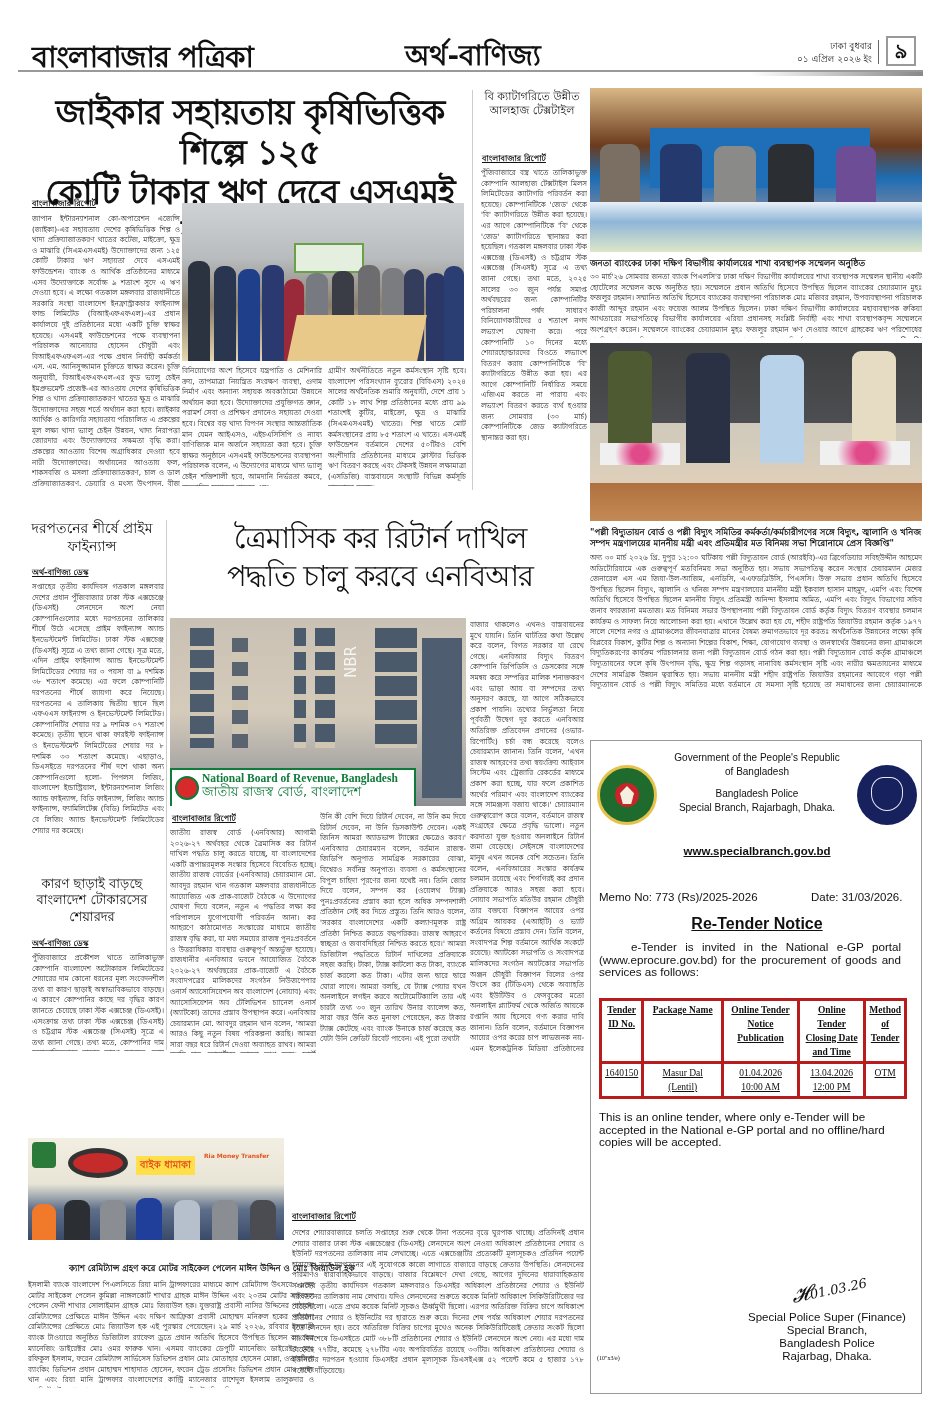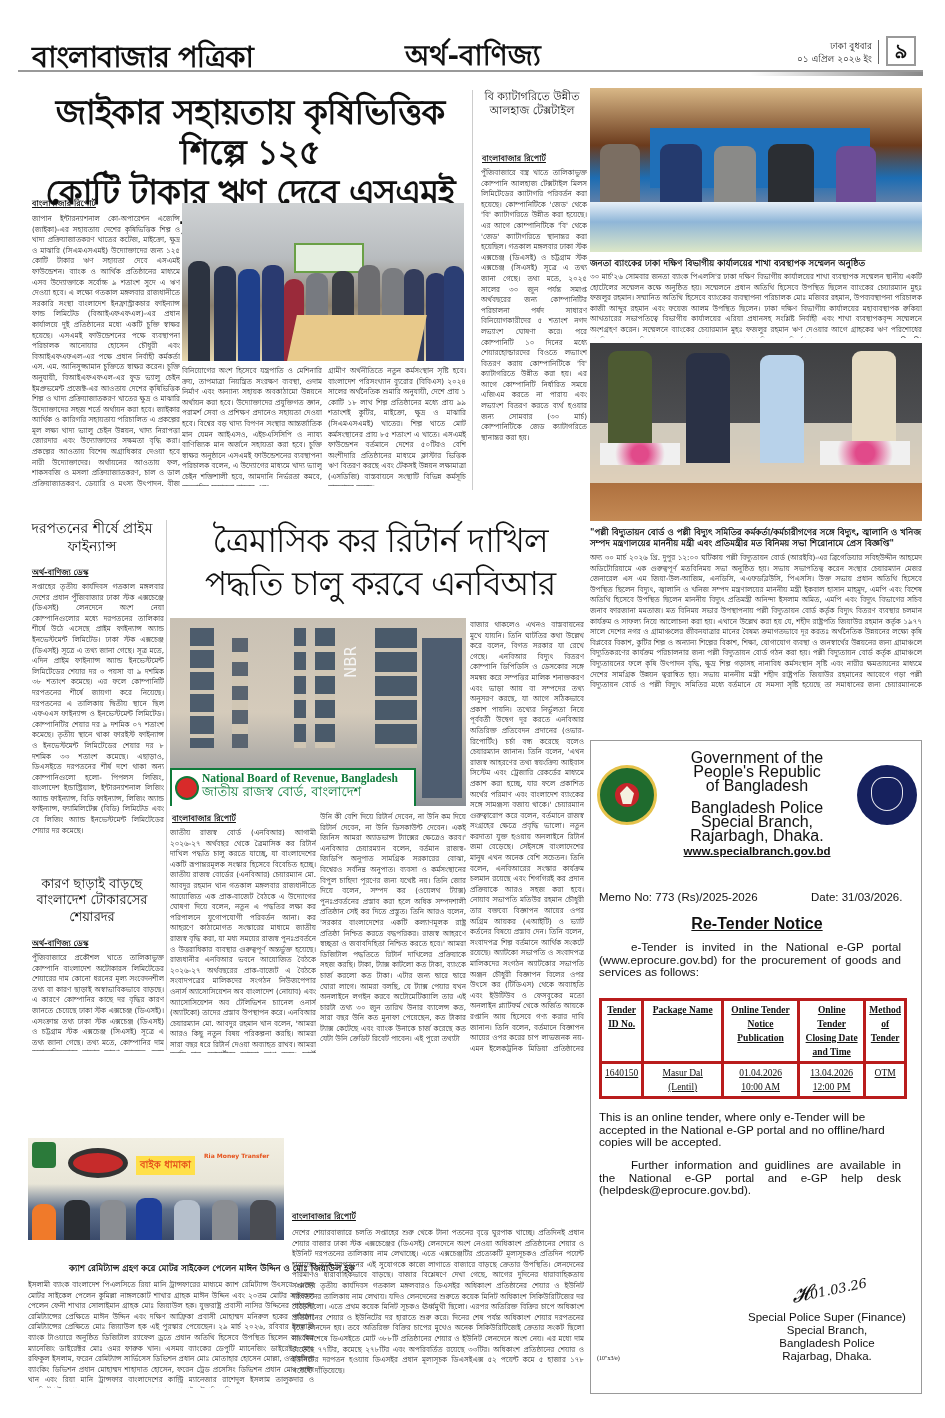--- a/index.html
+++ b/index.html
@@ -114,21 +114,21 @@
 <div class="abs body-text" style="left:590px; top:553px; width:332px; height:138px; overflow:hidden;">
   <span>অদ্য ৩০ মার্চ ২০২৬ খ্রি. দুপুর ১২:০০ ঘটিকায় পল্লী বিদ্যুতায়ন বোর্ড (আরইবি)-এর ব্রিগেডিয়ার সবিহউদ্দীন আহমেদ অডিটোরিয়ামে এক গুরুত্বপূর্ণ মতবিনিময় সভা অনুষ্ঠিত হয়। সভায় সভাপতিত্ব করেন সংস্থার চেয়ারম্যান মেজর জেনারেল এস এম জিয়া-উল-আজিম, এনডিসি, এএফডব্লিউসি, পিএসসি। উক্ত সভায় প্রধান অতিথি হিসেবে উপস্থিত ছিলেন বিদ্যুৎ, জ্বালানি ও খনিজ সম্পদ মন্ত্রণালয়ের মাননীয় মন্ত্রী ইকবাল হাসান মাহমুদ, এমপি এবং বিশেষ অতিথি হিসেবে উপস্থিত ছিলেন মাননীয় বিদ্যুৎ প্রতিমন্ত্রী অনিন্দ্য ইসলাম অমিত, এমপি এবং বিদ্যুৎ বিভাগের সচিব জনাব ফারজানা মমতাজ। মত বিনিময় সভার উপস্থাপনায় পল্লী বিদ্যুতায়ন বোর্ড কর্তৃক বিদ্যুৎ বিতরণ ব্যবস্থার চলমান কার্যক্রম ও সাফল্য নিয়ে আলোচনা করা হয়। এখানে উল্লেখ করা হয় যে, শহীদ রাষ্ট্রপতি জিয়াউর রহমান কর্তৃক ১৯৭৭ সালে দেশের নগর ও গ্রামাঞ্চলের জীবনযাত্রার মানের বৈষম্য ক্রমাগতভাবে দূর করতঃ অর্থনৈতিক উন্নয়নের লক্ষ্যে কৃষি বিপ্লবের বিকাশ, কুটির শিল্প ও অন্যান্য শিল্পের বিকাশ, শিক্ষা, যোগাযোগ ব্যবস্থা ও জনস্বার্থের উন্নয়নের জন্য গ্রামাঞ্চলে বিদ্যুতিকরণের কার্যক্রম পরিচালনার জন্য পল্লী বিদ্যুতায়ন বোর্ড গঠন করা হয়। পল্লী বিদ্যুতায়ন বোর্ড কর্তৃক গ্রামাঞ্চলে বিদ্যুতায়নের ফলে কৃষি উৎপাদন বৃদ্ধি, ক্ষুদ্র শিল্প গড়াসহ নানাবিধ কর্মসংস্থান সৃষ্টি এবং নারীর ক্ষমতায়নের মাধ্যমে দেশের সামগ্রিক উন্নয়ন ত্বরান্বিত হয়। সভায় মাননীয় মন্ত্রী শহীদ রাষ্ট্রপতি জিয়াউর রহমানের আবেগে গড়া পল্লী বিদ্যুতায়ন বোর্ড ও পল্লী বিদ্যুৎ সমিতির মধ্যে বর্তমানে যে সমস্যা সৃষ্টি হয়েছে তা সমাধানের জন্য চেয়ারম্যানকে নির্দেশনা প্রদান করেন। এছাড়া মাননীয় মন্ত্রী শহীদ প্রেসিডেন্ট জিয়াউর রহমানের আবেগ ও স্বপ্নে গড়া পল্লী বিদ্যুতায়ন বোর্ডের বিরুদ্ধে কোন অশুভ শক্তির সিদ্ধান্ত বাস্তবায়ন করা হবে না মর্মে মতামত ব্যক্ত করেন।</span>
   
 </div>
 
 <div class="abs subhead" style="left:22px; top:520px; width:140px; font-size:14px;">দরপতনের শীর্ষে প্রাইম ফাইন্যান্স</div>
 <div class="abs byline" style="left:32px; top:566px;">অর্থ-বাণিজ্য ডেস্ক</div>
 <div class="abs body-text" style="left:32px; top:582px; width:132px; height:290px; overflow:hidden;">সপ্তাহের তৃতীয় কার্যদিবস গতকাল মঙ্গলবার দেশের প্রধান পুঁজিবাজার ঢাকা স্টক এক্সচেঞ্জে (ডিএসই) লেনদেনে অংশ নেয়া কোম্পানিগুলোর মধ্যে দরপতনের তালিকার শীর্ষে উঠে এসেছে প্রাইম ফাইন্যান্স অ্যান্ড ইনভেস্টমেন্ট লিমিটেড। ঢাকা স্টক এক্সচেঞ্জ (ডিএসই) সূত্রে এ তথ্য জানা গেছে। সূত্র মতে, এদিন প্রাইম ফাইন্যান্স অ্যান্ড ইনভেস্টমেন্ট লিমিটেডের শেয়ার দর ৩ পয়সা বা ৯ দশমিক ৩৮ শতাংশ কমেছে। এর ফলে কোম্পানিটি দরপতনের শীর্ষে জায়গা করে নিয়েছে। দরপতনের এ তালিকায় দ্বিতীয় স্থানে ছিল এফএএস ফাইন্যান্স ও ইনভেস্টমেন্ট লিমিটেড। কোম্পানিটির শেয়ার দর ৯ দশমিক ০৭ শতাংশ কমেছে। তৃতীয় স্থানে থাকা ফারইস্ট ফাইন্যান্স ও ইনভেস্টমেন্ট লিমিটেডের শেয়ার দর ৮ দশমিক ৩৩ শতাংশ কমেছে। এছাড়াও, ডিএসইতে দরপতনের শীর্ষ দশে থাকা অন্য কোম্পানিগুলো হলো- পিপলস লিজিং, বাংলাদেশ ইন্ডাস্ট্রিয়াল, ইন্টারন্যাশনাল লিজিং অ্যান্ড ফাইন্যান্স, বিডি ফাইন্যান্স, লিজিং অ্যান্ড ফাইন্যান্স, ফ্যামিলিটেক্স (বিডি) লিমিটেড এবং বে লিজিং অ্যান্ড ইনভেস্টমেন্ট লিমিটেডের শেয়ার দর কমেছে।</div>
 <div class="abs vrule" style="left:166px; top:520px; height:530px;"></div>
 
-<div class="abs headline" style="left:170px; top:520px; width:420px; font-size:33px; font-weight:normal; line-height:1.3;">
+<div class="abs headline" style="left:170px; top:520px; width:420px; font-size:29px; font-weight:normal; line-height:1.3;">
   <div>ত্রৈমাসিক কর রিটার্ন দাখিল</div>
   <div>পদ্ধতি চালু করবে এনবিআর</div>
 </div>
 <div class="abs photo ph-nbr" style="left:170px; top:618px; width:296px; height:188px;">
   <div class="abs" style="left:20px; top:10px; width:24px; height:120px; background:repeating-linear-gradient(180deg,#4d5c6c 0 18px,#d0c6b4 18px 22px);"></div>
   <div class="abs" style="left:62px; top:20px; width:16px; height:110px; background:repeating-linear-gradient(180deg,#5a6470 0 14px,#d0c6b4 14px 24px);"></div>
   <div class="abs" style="left:124px; top:10px; width:12px; height:120px; background:repeating-linear-gradient(180deg,#4d5c6c 0 18px,#d0c6b4 18px 24px);"></div>
   <div class="abs" style="left:145px; top:10px; width:20px; height:120px; background:repeating-linear-gradient(180deg,#4a5a6a 0 18px,#d0c6b4 18px 24px);"></div>
   <div class="abs" style="left:172px; top:14px; width:16px; font-size:15px; color:#f5f5f5; transform:rotate(-90deg); transform-origin:left top; top:60px;">NBR</div>
   <div class="abs" style="left:205px; top:10px; width:42px; height:120px; background:repeating-linear-gradient(180deg,#4a5a6a 0 20px,#d0c6b4 20px 24px);"></div>
@@ -170,21 +170,21 @@
 <div class="abs body-text" style="left:292px; top:1228px; width:292px; height:158px; overflow:hidden;">দেশের শেয়ারবাজারে চলতি সপ্তাহের শুরু থেকে টানা পতনের বৃত্তে ঘুরপাক খাচ্ছে। প্রতিদিনই প্রধান শেয়ার বাজার ঢাকা স্টক এক্সচেঞ্জের (ডিএসই) লেনদেনে অংশ নেওয়া অধিকাংশ প্রতিষ্ঠানের শেয়ার ও ইউনিট দরপতনের তালিকায় নাম লেখাচ্ছে। এতে এক্সচেঞ্জটির প্রত্যেকটি মূল্যসূচকও প্রতিদিন পয়েন্ট হারাচ্ছে। তবে দরপতনের এই সুযোগকে কাজে লাগাতে বাজারে বাড়ছে ক্রেতার উপস্থিতি। লেনদেনের পরিমাণও ধারাবাহিকভাবে বাড়ছে। বাজার বিশ্লেষণে দেখা গেছে, আগের দুদিনের ধারাবাহিকতায় সপ্তাহের তৃতীয় কার্যদিবস গতকাল মঙ্গলবারও ডিএসইর অধিকাংশ প্রতিষ্ঠানের শেয়ার ও ইউনিট দরপতনের তালিকায় নাম লেখায়। যদিও লেনদেনের শুরুতে কয়েক মিনিট অধিকাংশ সিকিউরিটিজের দর বেড়েছিলো। এতে প্রথম কয়েক মিনিট সূচকও ঊর্ধ্বমুখী ছিলো। এরপর অতিরিক্ত বিক্রির চাপে অধিকাংশ প্রতিষ্ঠানের শেয়ার ও ইউনিটের দর হারাতে শুরু করে। দিনের শেষ পর্যন্ত অধিকাংশ শেয়ার দরপতনের বৃত্তে লেনদেন হয়। তবে অতিরিক্ত বিক্রির চাপের মুখেও অনেক সিকিউরিটিজেই ক্রেতার সংকট ছিলো না। দিনশেষে ডিএসইতে মোট ৩৮৮টি প্রতিষ্ঠানের শেয়ার ও ইউনিট লেনদেনে অংশ নেয়। এর মধ্যে দাম বেড়েছে ৭৭টির, কমেছে ২৭৮টির এবং অপরিবর্তিত রয়েছে ৩৩টির। অধিকাংশ প্রতিষ্ঠানের শেয়ার ও ইউনিটের দরপতন হওয়ায় ডিএসইর প্রধান মূল্যসূচক ডিএসইএক্স ৫২ পয়েন্ট কমে ৫ হাজার ১৭৮ পয়েন্টে দাঁড়িয়েছে।</div>
 
 <div class="abs notice">
   <div class="abs" style="left:6px; top:24px; width:60px; height:60px; border-radius:50%; background:#1f6b2e; border:3px solid #e5c24a;">
     <div style="position:absolute; left:15px; top:15px; width:24px; height:24px; border-radius:50%; background:#c8242a;"></div>
     <div style="position:absolute; left:20px; top:18px; width:14px; height:18px; background:#f4f0e0; clip-path:polygon(50% 0,100% 40%,80% 100%,20% 100%,0 40%);"></div>
   </div>
   <div class="abs" style="left:266px; top:24px; width:60px; height:60px; border-radius:50%; background:#16215e;">
     <div style="position:absolute; left:14px; top:12px; width:32px; height:34px; border:1px solid #e8e8f0; border-radius:40% 40% 50% 50%;"></div>
   </div>
-  <div class="abs c" style="left:70px; top:10px; width:192px; font-size:16px; line-height:14px;">
+  <div class="abs c" style="left:70px; top:10px; width:192px; font-size:10px; line-height:14px;">
     <div>Government of the People's Republic</div>
     <div>of Bangladesh</div>
     <div style="margin-top:8px;">Bangladesh Police</div>
     <div>Special Branch, Rajarbagh, Dhaka.</div>
   </div>
   <div class="abs c" style="left:0; top:104px; width:332px; font-size:11.5px; font-weight:bold; text-decoration:underline;">www.specialbranch.gov.bd</div>
   <div class="abs" style="left:8px; top:150px; font-size:11.5px;">Memo No: 773 (Rs)/2025-2026</div>
   <div class="abs" style="left:220px; top:150px; font-size:11.5px;">Date: 31/03/2026.</div>
   <div class="abs c" style="left:0; top:174px; width:332px; font-size:16px; font-weight:bold; text-decoration:underline;">Re-Tender Notice</div>
   <div class="abs n-para" style="left:8px; top:200px; width:302px; text-indent:32px;">e-Tender is invited in the National e-GP portal (www.eprocure.gov.bd) for the procurement of goods and services as follows:</div>
@@ -210,21 +210,20 @@
         <td>
           <div>13.04.2026</div>
           <div>12:00 PM</div>
         </td>
         <td>OTM</td>
       </tr>
     </tbody>
   </table>
 
   <div class="abs n-para" style="left:8px; top:370px; width:302px; text-align:left;">This is an online tender, where only e-Tender will be accepted in the National e-GP portal and no offline/hard copies will be accepted.</div>
-  <div class="abs n-para" style="left:8px; top:418px; width:302px; text-indent:32px;">Further information and guidlines are available in the National e-GP portal and e-GP help desk (helpdesk@eprocure.gov.bd).</div>
 
   <div class="abs" style="left:200px; top:535px; font-family:'DejaVu Serif',serif; font-style:italic; font-size:13px; transform:rotate(-12deg);">
     <span style="font-size:20px;">𝓗</span><span>01.03.26</span>
   </div>
   <div class="abs c" style="left:150px; top:570px; width:172px; font-size:11.5px; line-height:13px;">
     <div>Special Police Super (Finance)</div>
     <div>Special Branch,</div>
     <div>Bangladesh Police</div>
     <div>Rajarbag, Dhaka.</div>
   </div>

